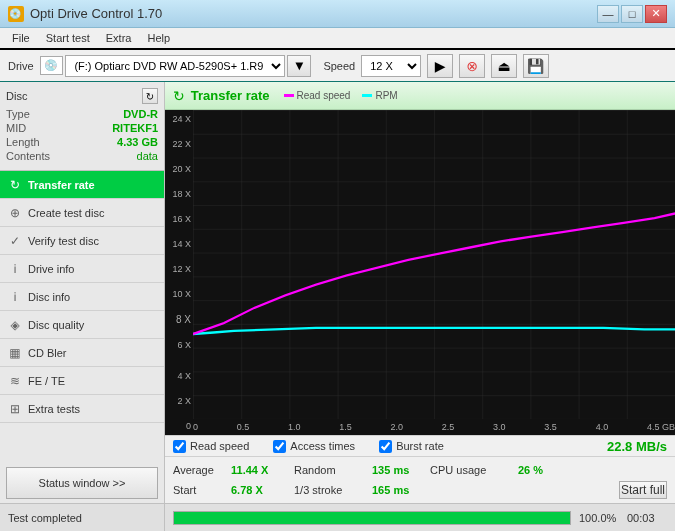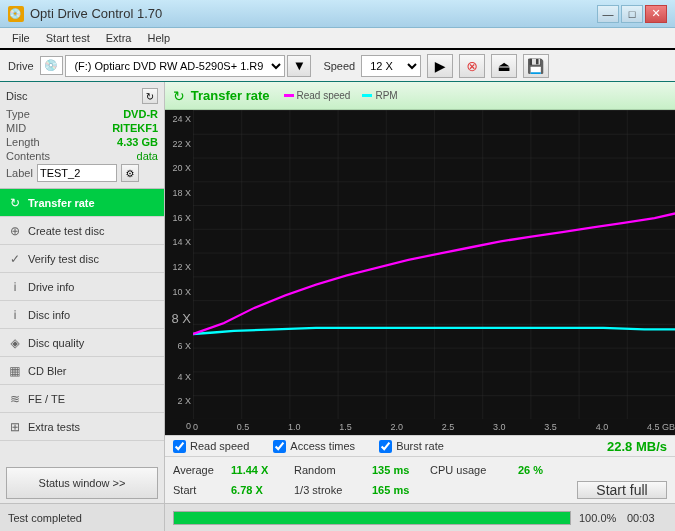--- a/index.html
+++ b/index.html
@@ -72,21 +72,21 @@
 
     
     .stats-area { background: #f0f0f0; padding: 3px 8px; }
     .stats-row { display: flex; align-items: center; height: 20px; gap: 8px; }
     .stat-label { width: 50px; font-size: 11px; color: #333; }
     .stat-val { width: 55px; font-size: 11px; color: #00aa00; font-weight: bold; }
     .stat-key2 { width: 70px; font-size: 11px; color: #333; }
     .stat-val2 { width: 50px; font-size: 11px; color: #00aa00; font-weight: bold; }
     .stat-key3 { width: 80px; font-size: 11px; color: #333; }
     .stat-val3 { font-size: 11px; color: #00aa00; font-weight: bold; }
-    .start-btn { margin-left: auto; width: 90px; height: 18px; border: 1px solid #aaa; background: linear-gradient(to bottom, #f8f8f8, #e0e0e0); cursor: pointer; font-size: 14px; color: #333; display: flex; align-items: center; justify-content: center; }
+    .start-btn { margin-left: auto; width: 48px; height: 18px; border: 1px solid #aaa; background: linear-gradient(to bottom, #f8f8f8, #e0e0e0); cursor: pointer; font-size: 12px; color: #333; display: flex; align-items: center; justify-content: center; }
 
     
     .statusbar { height: 28px; background: #e0e0e0; display: flex; align-items: center; gap: 0; border-top: 1px solid #c0c0c0; }
     .status-text { width: 165px; padding: 0 8px; font-size: 11px; color: #333; border-right: 1px solid #c0c0c0; height: 100%; display: flex; align-items: center; }
     .progress-area { flex: 1; padding: 0 8px; display: flex; align-items: center; gap: 8px; }
     .progress-bar-bg { flex: 1; height: 14px; background: white; border: 1px solid #aaa; }
     .progress-bar-fill { height: 100%; background: #00cc44; }
     .progress-pct { font-size: 11px; color: #333; width: 40px; }
     .progress-time { font-size: 11px; color: #333; width: 40px; }
   </style>
@@ -148,25 +148,20 @@
         <span class="disc-key">MID</span>
         <span class="disc-val">RITEKF1</span>
       </div>
       <div class="disc-row">
         <span class="disc-key">Length</span>
         <span class="disc-val">4.33 GB</span>
       </div>
       <div class="disc-row">
         <span class="disc-key">Contents</span>
         <span class="disc-val-dark">data</span>
-      </div>
-      <div class="label-row">
-        <span class="label-key">Label</span>
-        <input class="label-input" type="text" value="TEST_2" style="">
-        <button class="label-btn">⚙</button>
       </div>
     </div>
 
     <div class="nav-item active">
       <span class="nav-icon">↻</span>
       <span class="nav-label">Transfer rate</span>
     </div>
     <div class="nav-item">
       <span class="nav-icon">⊕</span>
       <span class="nav-label">Create test disc</span>
@@ -225,21 +220,21 @@
 
       <div style="position:absolute;left:0;top:0;width:28px;height:100%;display:flex;flex-direction:column;justify-content:space-between;padding:4px 0;z-index:2;">
         <span style="font-size:9px;color:#aaa;text-align:right;padding-right:2px;">24 X</span>
         <span style="font-size:9px;color:#aaa;text-align:right;padding-right:2px;">22 X</span>
         <span style="font-size:9px;color:#aaa;text-align:right;padding-right:2px;">20 X</span>
         <span style="font-size:9px;color:#aaa;text-align:right;padding-right:2px;">18 X</span>
         <span style="font-size:9px;color:#aaa;text-align:right;padding-right:2px;">16 X</span>
         <span style="font-size:9px;color:#aaa;text-align:right;padding-right:2px;">14 X</span>
         <span style="font-size:9px;color:#aaa;text-align:right;padding-right:2px;">12 X</span>
         <span style="font-size:9px;color:#aaa;text-align:right;padding-right:2px;">10 X</span>
-        <span style="font-size:13px;color:#aaa;text-align:right;padding-right:2px;">8 X</span>
+        <span style="font-size:10px;color:#aaa;text-align:right;padding-right:2px;">8 X</span>
         <span style="font-size:9px;color:#aaa;text-align:right;padding-right:2px;">6 X</span>
         <span style="font-size:9px;color:#aaa;text-align:right;padding-right:2px;margin-top:6px;">4 X</span>
         <span style="font-size:9px;color:#aaa;text-align:right;padding-right:2px;">2 X</span>
         <span style="font-size:9px;color:#aaa;text-align:right;padding-right:2px;">0</span>
       </div>
 
       <svg style="position:absolute;left:28px;top:0;width:calc(100% - 28px);height:calc(100% - 16px);" viewBox="0 0 470 200" preserveAspectRatio="none">
 
         <defs>
           <pattern id="grid" width="47" height="15.38" patternUnits="userSpaceOnUse">

